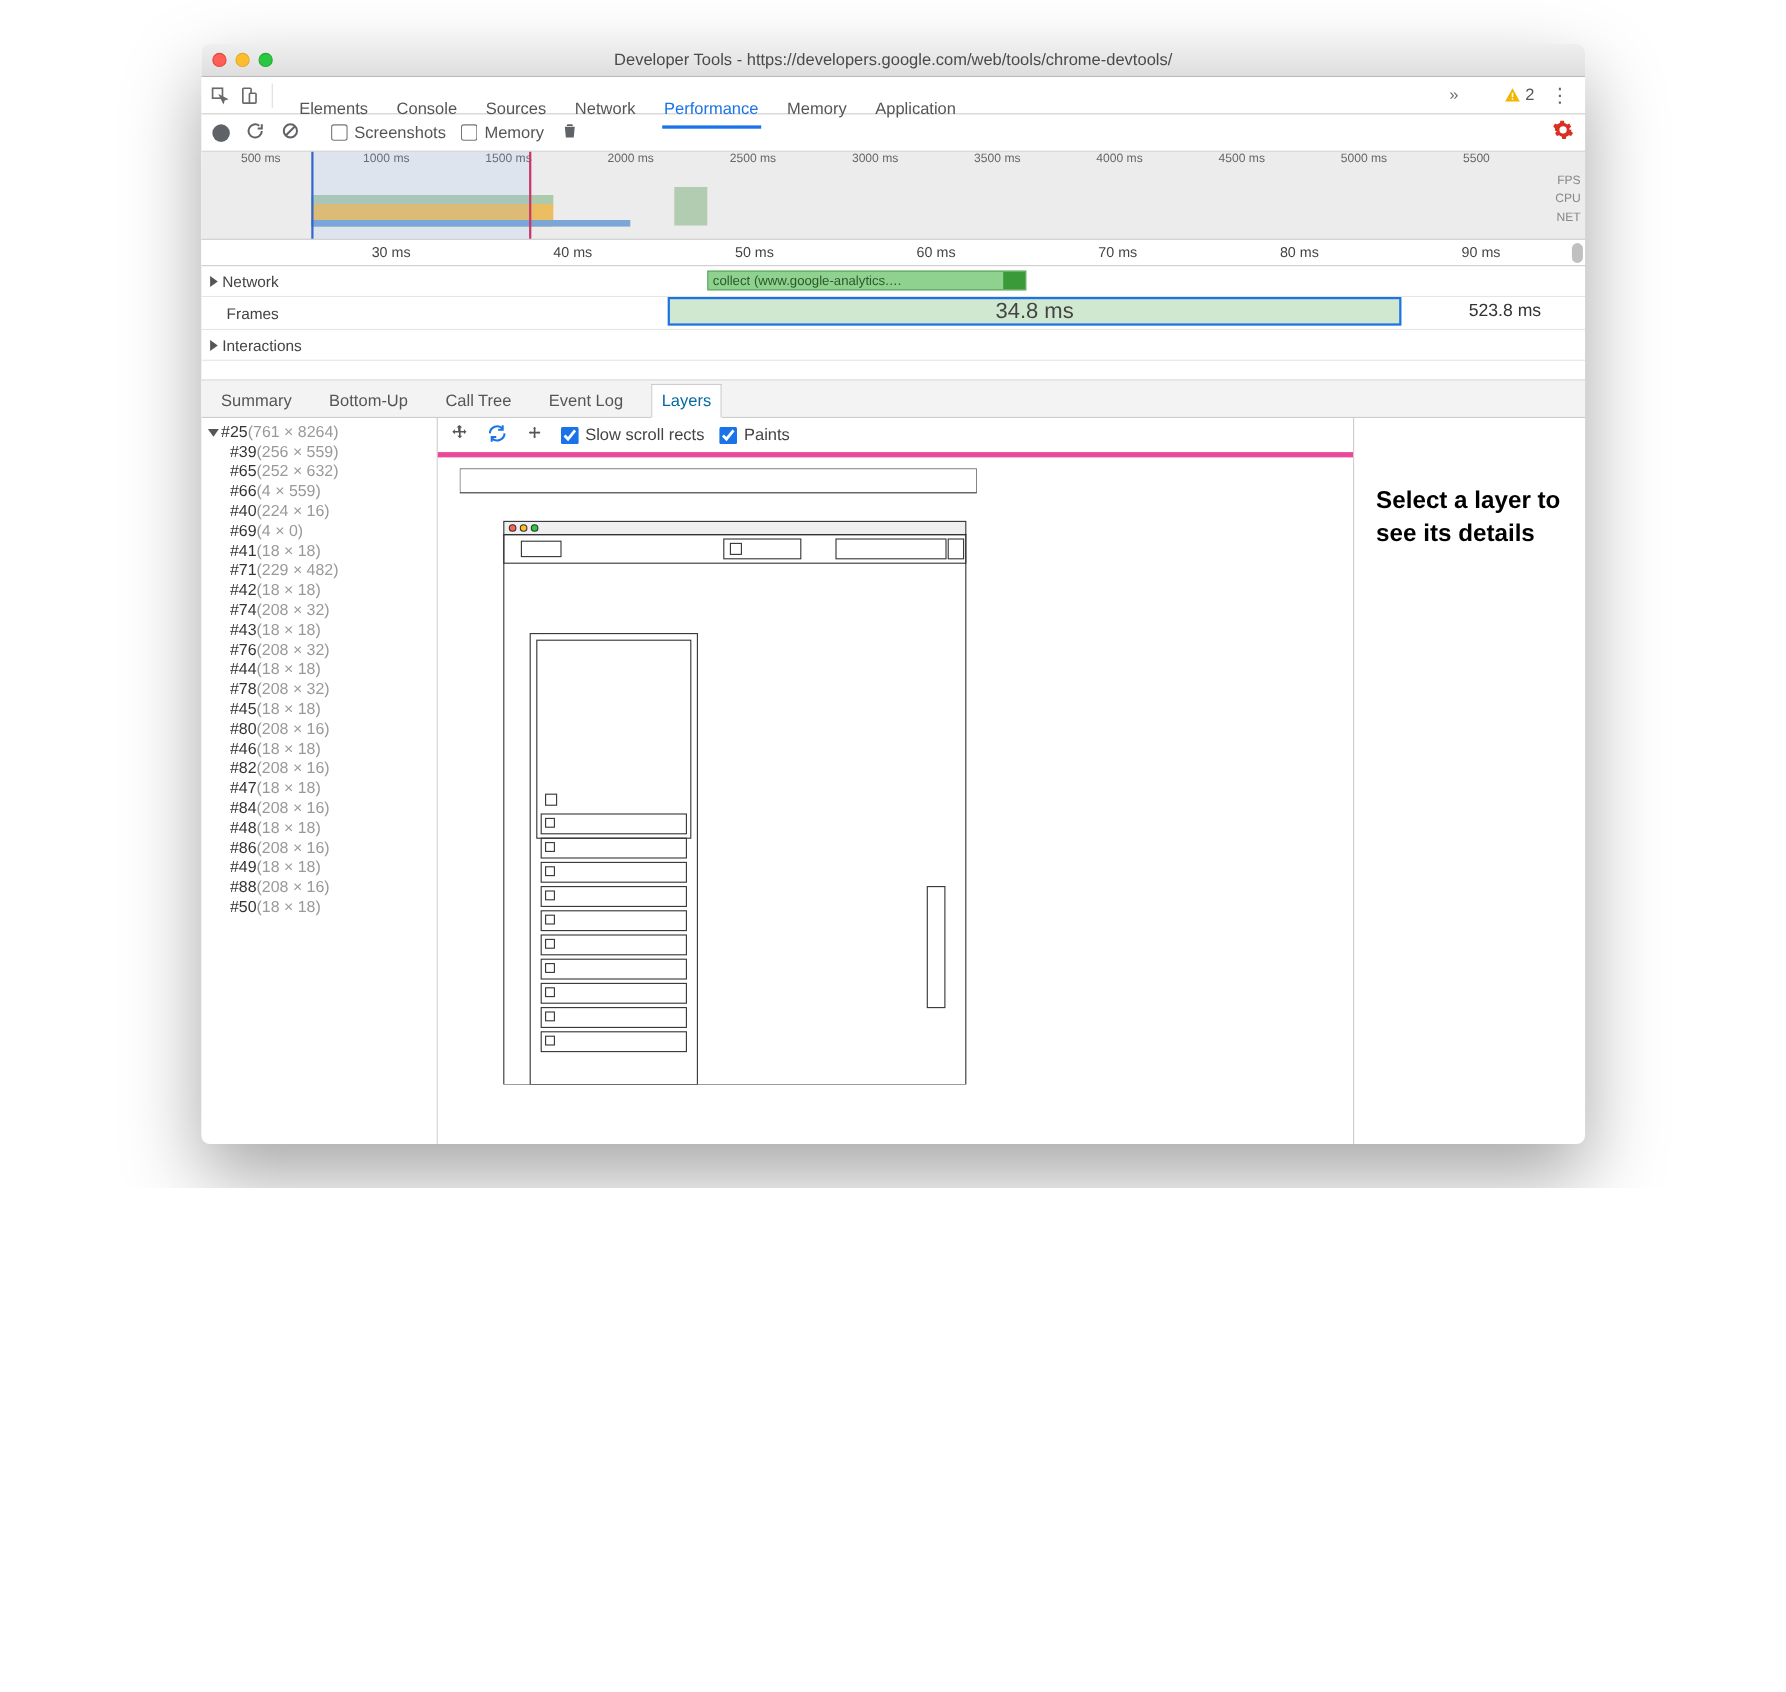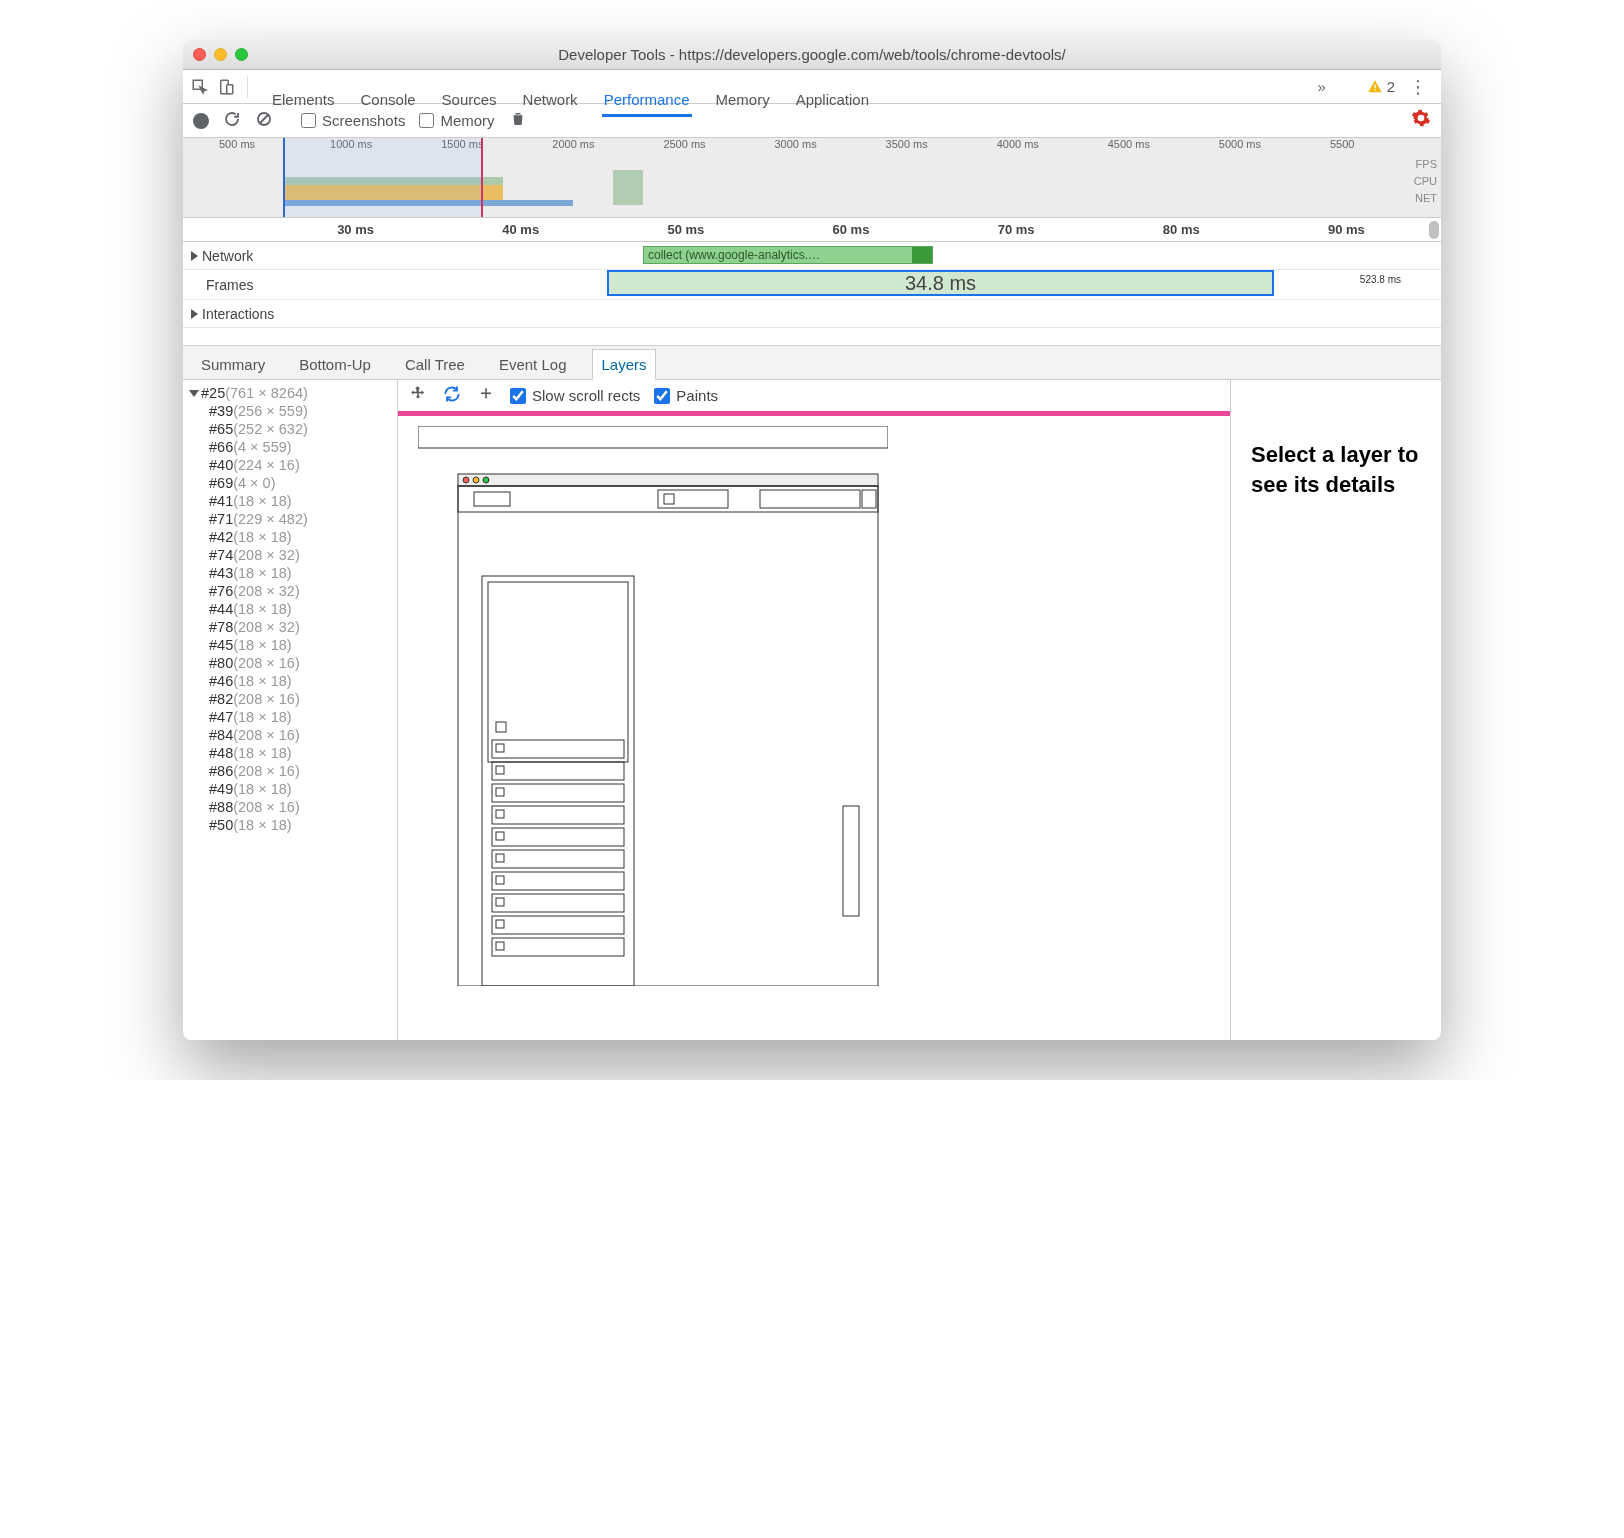--- a/index.html
+++ b/index.html
@@ -71,37 +71,37 @@
 .overview .ticks { display:flex; height:16px; padding-left:36px;}
 .overview .ticks span { flex:1; text-align:left;}
 .overview .labels-r { position:absolute; right:4px; top:18px; font-size:11px; color:#888; line-height:17px; text-align:right;}
 .overview .sel { position:absolute; left:100px; width:200px; top:0; bottom:0; background:rgba(120,170,255,0.12); border-left:2px solid #3366cc; border-right:2px solid #cc3366;}
 .overview .activity { position:absolute; left:0; right:50px; top:20px; height:50px;}
 .overview .act-shape { position:absolute; left:100px; width:220px; top:10px; height:38px; background: linear-gradient(to top, #eab54b 0%, #eab54b 55%, #a2c4a2 55%, #a2c4a2 75%, transparent 75%); opacity:0.85; border-radius:2px;}
 .overview .act-shape2 { position:absolute; left:430px; width:30px; top:12px; height:35px; background:#a2c4a2; opacity:0.8;}
 .overview .netbar { position:absolute; left:100px; width:290px; bottom:2px; height:6px; background:#7ca6d6;}
 
 .ruler {
-  height:24px; border-bottom:1px solid #ccc; display:flex; padding-left:0px; font-size:13px; color:#444; align-items:center; background:#fff;font-weight:bold;
+  height:24px; border-bottom:1px solid #ccc; display:flex; padding-left:0px; font-size:13px; color:#444; align-items:center; background:#fff;
 }
 .ruler .rlabel { width:90px; padding-left:8px; visibility:hidden;}
 .ruler .rticks { flex:1; display:flex;}
 .ruler .rticks span { flex:1; text-align:center;}
 .ruler .scroll-ind { width:10px; height:18px; background:#c0c0c0; border-radius:5px; margin-right:2px;}
 
 .track {
   height:28px; border-bottom:1px solid #e5e5e5; display:flex; align-items:center; font-size:14px; color:#444;
 }
 .track .tlabel { width:130px; padding-left:8px; display:flex; align-items:center; gap:4px;}
 .track .tcontent { flex:1; position:relative; height:100%;}
 .disclose { display:inline-block; width:0;height:0;border-top:5px solid transparent; border-bottom:5px solid transparent; border-left:7px solid #555;}
 .net-bar { position:absolute; left:330px; width:290px; top:4px; height:18px; background:#8fd18f; border:1px solid #5aa65a; font-size:12px; padding:1px 4px; color:#2a5a2a; overflow:hidden; white-space:nowrap;}
 .net-bar .net-end { position:absolute; right:0; top:0; bottom:0; width:20px; background:#3a9a3a;}
 .frame-bar { position:absolute; left:294px; right:167px; top:0; height:26px; border:2px solid #1a73e8; background:#cfe8cf; display:flex; align-items:center; justify-content:center; color:#444; font-size:20px;}
-.frame-right { position:absolute; right:40px; top:4px; color:#333; font-size:10px;}
+.frame-right { position:absolute; right:40px; top:4px; color:#333; font-size:16px;}
 
 .subtabs {
   height:34px; border-bottom:1px solid #ccc; background:#f3f3f3; display:flex; align-items:flex-end; padding-left:10px; gap:18px; font-size:15px; color:#555;
 }
 .subtabs .st { padding:6px 8px; cursor:pointer;}
 .subtabs .st.active { background:#fff; border:1px solid #ccc; border-bottom:1px solid #fff; position:relative; top:1px; color:#0369a1;}
 
 .layers-body { flex:1; display:flex; overflow:hidden;}
 .layer-tree {
   width:215px; border-right:1px solid #ccc; overflow-y:auto; font-size:14.5px; color:#333; padding:4px 0;

